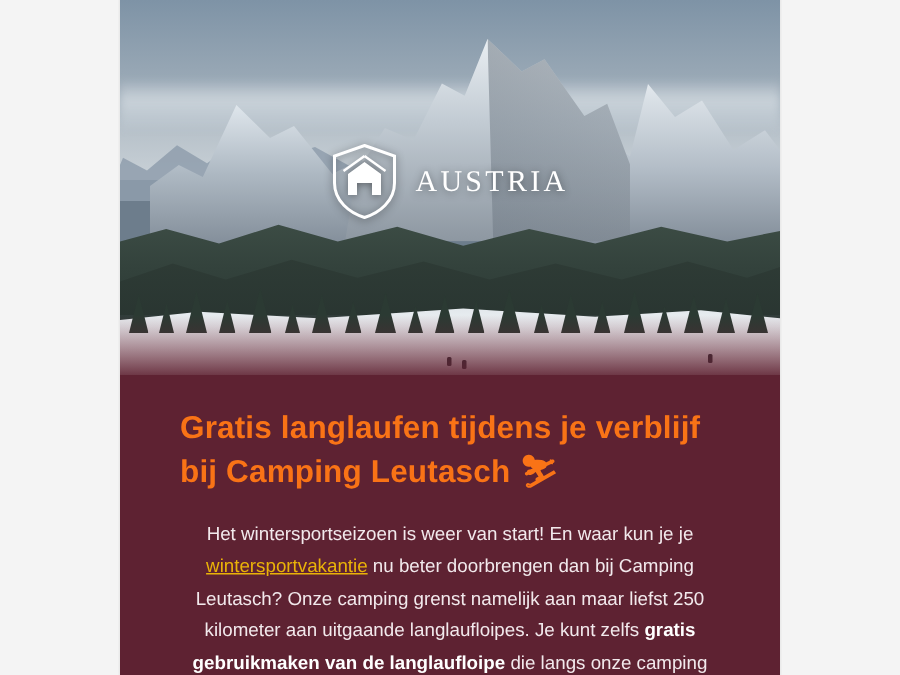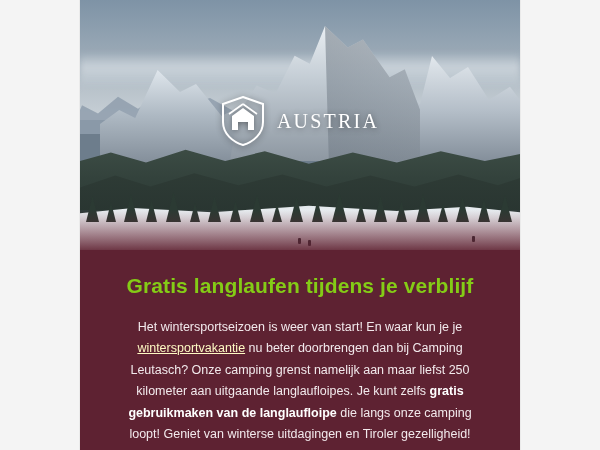--- a/index.html
+++ b/index.html
@@ -151,37 +151,36 @@
     font-family: "Liberation Serif", serif;
   }
 
   
   .body-sec {
     background: #5e2232;
     padding: 22px 40px 0 40px;
     width: 360px;
   }
   .headline {
-    color: #84cc16;
+    color: #f97316;
     font-size: 21px;
     line-height: 1.38;
     font-weight: bold;
-    text-align: center;
     margin: 0 0 16px 0;
     letter-spacing: .1px;
   }
   .copy {
     color: #f2e9ec;
     font-size: 12.5px;
     line-height: 1.72;
     text-align: center;
     margin: 0;
   }
   .copy a, .copy .link {
-    color: #fef9c3;
+    color: #eab308;
     text-decoration: underline;
   }
   .copy b { color: #ffffff; font-weight: bold; }
 </style>
 </head>
 <body>
 
 <div class="page">
   <div class="email-wrap">
 
@@ -236,20 +235,21 @@
           <div>AUSTRIA</div>
         </div>
       </div>
 
       <div class="hero-fade"></div>
     </div>
 
     <div class="body-sec">
       <h1 class="headline">
         <span>Gratis langlaufen tijdens je verblijf</span><br>
+        <span>bij Camping Leutasch ⛷</span>
       </h1>
       <p class="copy">
         <span>Het wintersportseizoen is weer van start! En waar kun je je </span><a class="link" href="#">wintersportvakantie</a><span> nu beter doorbrengen dan bij Camping Leutasch? Onze camping grenst namelijk aan maar liefst 250 kilometer aan uitgaande langlaufloipes. Je kunt zelfs </span><b>gratis gebruikmaken van de langlaufloipe</b><span> die langs onze camping loopt! Geniet van winterse uitdagingen en Tiroler gezelligheid!</span>
       </p>
     </div>
 
   </div>
 </div>
 
 </body></html>

